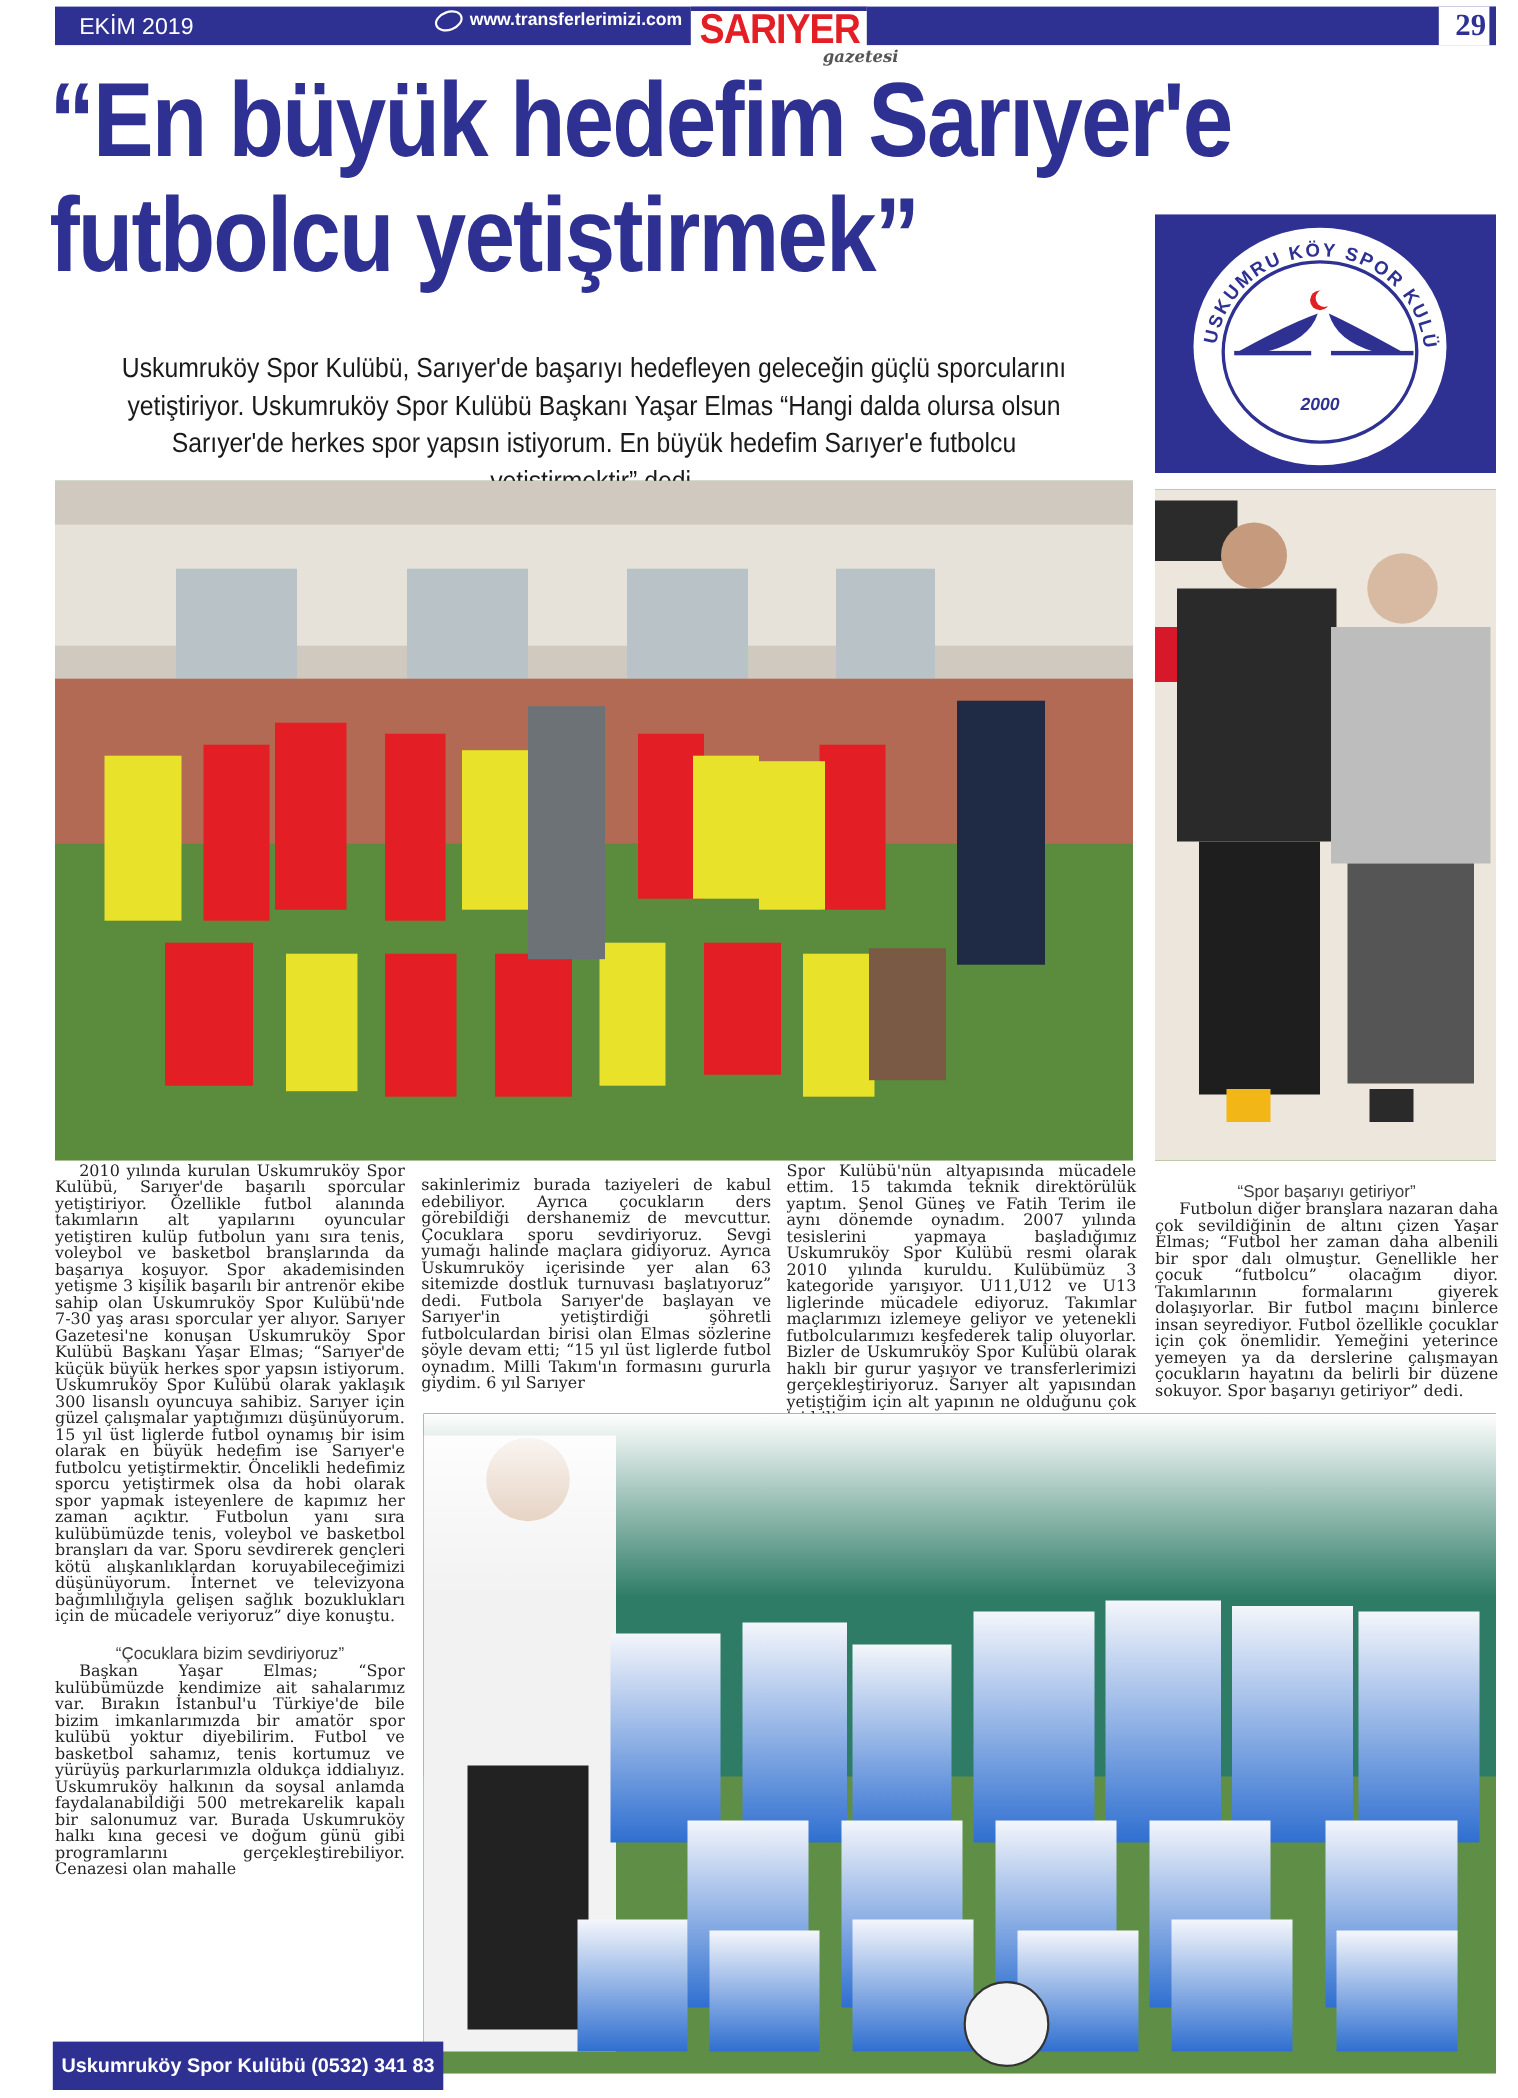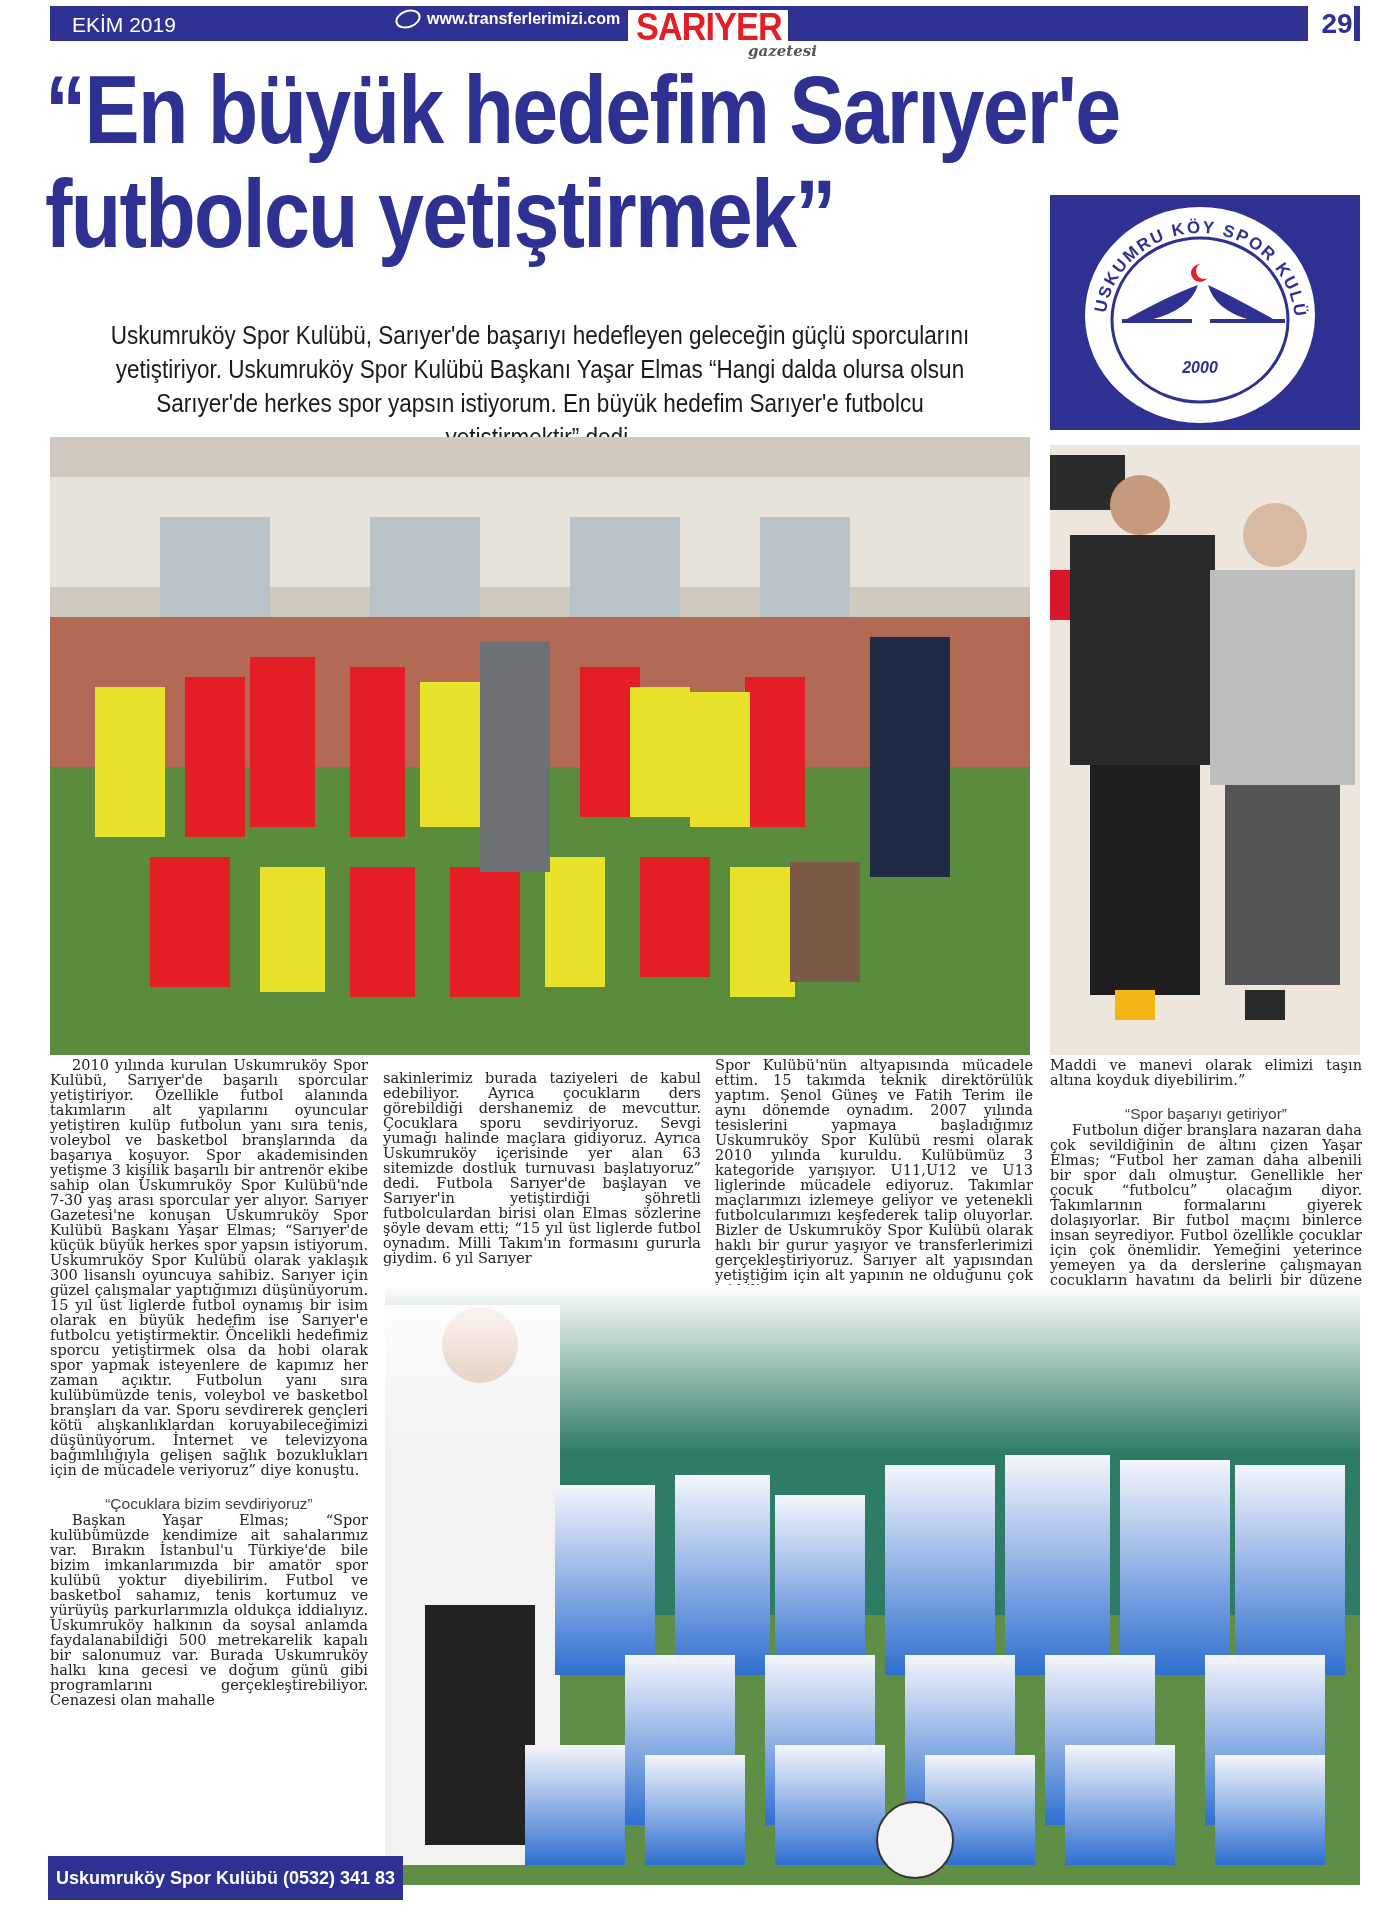--- a/index.html
+++ b/index.html
@@ -8,21 +8,21 @@
   
   .hdr{left:50px;top:6px;width:1310px;height:35px;background:#2e3192;}
   .hdr-date{left:72px;top:13px;color:#fff;font-family:Liberation Sans, sans-serif;font-size:21px;}
   .hdr-web{left:395px;top:10px;color:#fff;font-family:"Liberation Sans",sans-serif;font-size:16px;font-weight:bold;display:flex;align-items:center;gap:6px;}
   .hdr-web .globe{display:inline-block;width:22px;height:14px;border:2px solid #fff;border-radius:50%;transform:rotate(-20deg);}
   .logo{left:628px;top:6px;width:160px;height:48px;background:#fff;}
   .logo-bar{left:628px;top:6px;width:160px;height:4px;background:#2e3192;}
   .logo-text{left:628px;top:8px;width:160px;text-align:center;color:#e31e24;font-family:"Liberation Sans",sans-serif;font-weight:bold;font-size:38px;letter-spacing:-1px;transform:scaleX(0.9);line-height:38px;}
   .logo-sub{left:748px;top:42px;font-size:15px;font-style:italic;color:#555;font-weight:bold;}
   .hdr-section{left:1210px;top:9px;color:#fff;font-family:"Liberation Sans",sans-serif;font-weight:bold;font-size:24px;margin-top:29px;}
-  .hdr-page{left:1308px;top:6px;width:58px;height:35px;background:#fff;color:#2e3192;font-family:Liberation Sans, sans-serif;font-weight:bold;font-size:28px;text-align:center;line-height:35px;}
+  .hdr-page{left:1308px;top:6px;width:58px;height:35px;background:#fff;color:#2e3192;font-family:Liberation Serif, serif;font-weight:bold;font-size:28px;text-align:center;line-height:35px;}
   .hdr-page-edge{left:1354px;top:6px;width:6px;height:35px;background:#2e3192;}
   
   .headline{left:45px;top:58px;width:1000px;color:#2e3192;font-family:"Liberation Sans",sans-serif;font-weight:bold;font-size:96px;line-height:104px;letter-spacing:-2px;transform:scaleX(0.86);transform-origin:left top;white-space:nowrap;}
   .deck{left:60px;top:318px;width:960px;text-align:center;font-family:"Liberation Sans",sans-serif;font-size:25px;line-height:34px;transform:scaleX(0.9);transform-origin:center top;}
   
   .club-logo{left:1050px;top:195px;width:310px;height:235px;background:#2e3192;overflow:hidden;}
   
   .photo{background:#6f8f4a;overflow:hidden;}
   .photo1{left:50px;top:437px;width:980px;height:618px;}
   .photo2{left:1050px;top:445px;width:310px;height:610px;}
@@ -140,21 +140,20 @@
 
 <div class="abs col c2">
   <p class="noind">sakinlerimiz burada taziyeleri de kabul edebiliyor. Ayrıca çocukların ders görebildiği dershanemiz de mevcuttur. Çocuklara sporu sevdiriyoruz. Sevgi yumağı halinde maçlara gidiyoruz. Ayrıca Uskumruköy içerisinde yer alan 63 sitemizde dostluk turnuvası başlatıyoruz” dedi. Futbola Sarıyer'de başlayan ve Sarıyer'in yetiştirdiği şöhretli futbolculardan birisi olan Elmas sözlerine şöyle devam etti; “15 yıl üst liglerde futbol oynadım. Milli Takım'ın formasını gururla giydim. 6 yıl Sarıyer</p>
 </div>
 
 <div class="abs col c3">
   <p class="noind">Spor Kulübü'nün altyapısında mücadele ettim. 15 takımda teknik direktörülük yaptım. Şenol Güneş ve Fatih Terim ile aynı dönemde oynadım. 2007 yılında tesislerini yapmaya başladığımız Uskumruköy Spor Kulübü resmi olarak 2010 yılında kuruldu. Kulübümüz 3 kategoride yarışıyor. U11,U12 ve U13 liglerinde mücadele ediyoruz. Takımlar maçlarımızı izlemeye geliyor ve yetenekli futbolcularımızı keşfederek talip oluyorlar. Bizler de Uskumruköy Spor Kulübü olarak haklı bir gurur yaşıyor ve transferlerimizi gerçekleştiriyoruz. Sarıyer alt yapısından yetiştiğim için alt yapının ne olduğunu çok iyi biliyorum.</p>
 </div>
 
 <div class="abs col c4">
-  <p class="noind">Maddi ve manevi olarak elimizi taşın altına koyduk diyebilirim.”</p>
   <div class="sub">“Spor başarıyı getiriyor”</div>
   <p>Futbolun diğer branşlara nazaran daha çok sevildiğinin de altını çizen Yaşar Elmas; “Futbol her zaman daha albenili bir spor dalı olmuştur. Genellikle her çocuk “futbolcu” olacağım diyor. Takımlarının formalarını giyerek dolaşıyorlar. Bir futbol maçını binlerce insan seyrediyor. Futbol özellikle çocuklar için çok önemlidir. Yemeğini yeterince yemeyen ya da derslerine çalışmayan çocukların hayatını da belirli bir düzene sokuyor. Spor başarıyı getiriyor” dedi.</p>
 </div>
 
 <div class="abs photo photo3">
   <svg width="975" height="600" viewBox="0 0 975 600">
     <defs>
       <linearGradient id="fade" x1="0" y1="0" x2="0" y2="1">
         <stop offset="0" stop-color="#ffffff"></stop>
         <stop offset="0.28" stop-color="#ffffff" stop-opacity="0"></stop>

